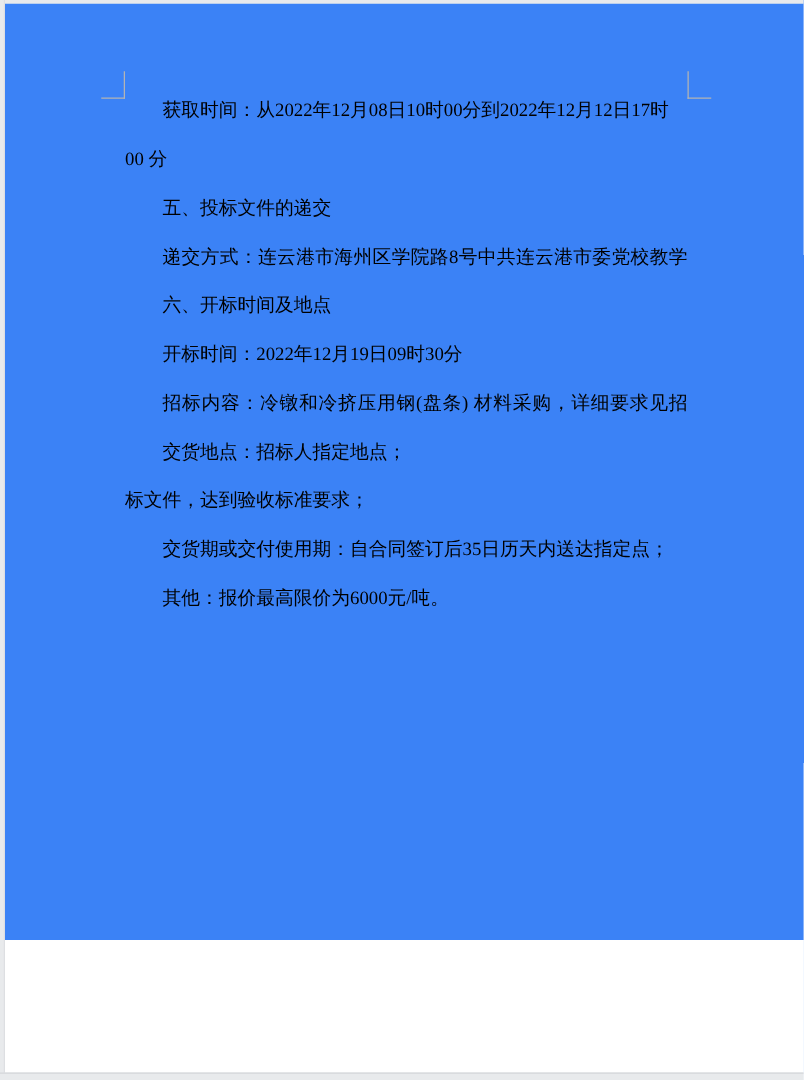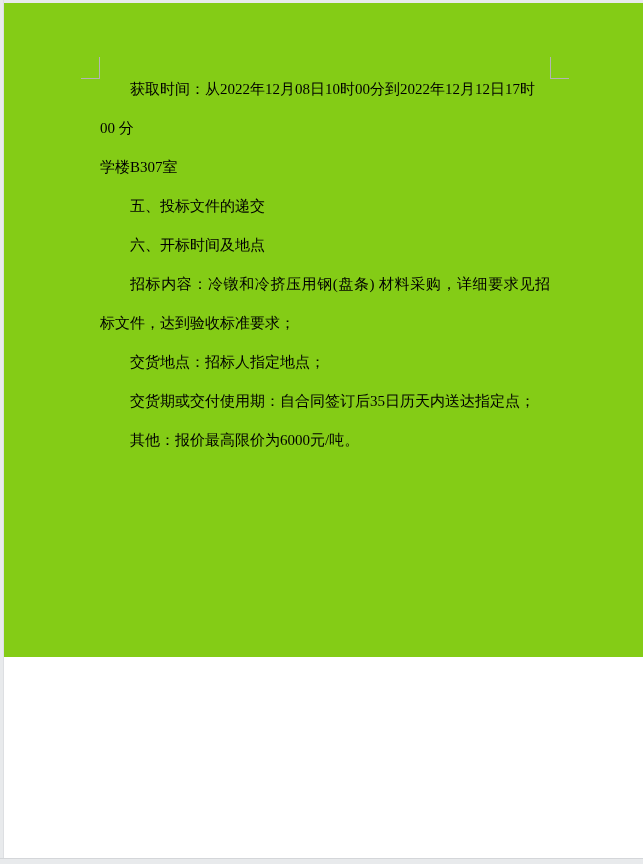--- a/index.html
+++ b/index.html
@@ -7,22 +7,22 @@
     padding: 0;
     width: 643px;
     height: 864px;
     overflow: hidden;
     background: #ffffff;
     font-family: "Liberation Serif", "DejaVu Serif", serif;
   }
   .viewport {
     position: relative;
     width: 643px;
-    height: 657px;
-    background: #84cc16;
+    height: 752px;
+    background: #3b82f6;
     font-family: Liberation Serif, serif;
   }
   
   .edge-top {
     position: absolute; left: 0; top: 0;
     width: 643px; height: 3px;
     background: #e8eaec;
   }
   .edge-left {
     position: absolute; left: 0; top: 0;
@@ -85,25 +85,26 @@
 
   <div class="edge-top"></div>
   <div class="edge-left"></div>
 
   <div class="mark mark-left"></div>
   <div class="mark mark-right"></div>
 
   <div class="textarea">
     <div class="ln ind">获取时间：从2022年12月08日10时00分到2022年12月12日17时</div>
     <div class="ln">00 分</div>
-    <div class="ln">学楼B307室</div>
     <div class="ln ind">五、投标文件的递交</div>
+    <div class="ln ind just">递交方式：连云港市海州区学院路8号中共连云港市委党校教学</div>
     <div class="ln ind">六、开标时间及地点</div>
+    <div class="ln ind">开标时间：2022年12月19日09时30分</div>
     <div class="ln ind just">招标内容：冷镦和冷挤压用钢(盘条) 材料采购，详细要求见招</div>
+    <div class="ln ind">交货地点：招标人指定地点；</div>
     <div class="ln">标文件，达到验收标准要求；</div>
-    <div class="ln ind">交货地点：招标人指定地点；</div>
     <div class="ln ind">交货期或交付使用期：自合同签订后35日历天内送达指定点；</div>
     <div class="ln ind">其他：报价最高限价为6000元/吨。</div>
   </div>
 
   <div class="edge-bottom"></div>
 
 </div>
 
 </body></html>

